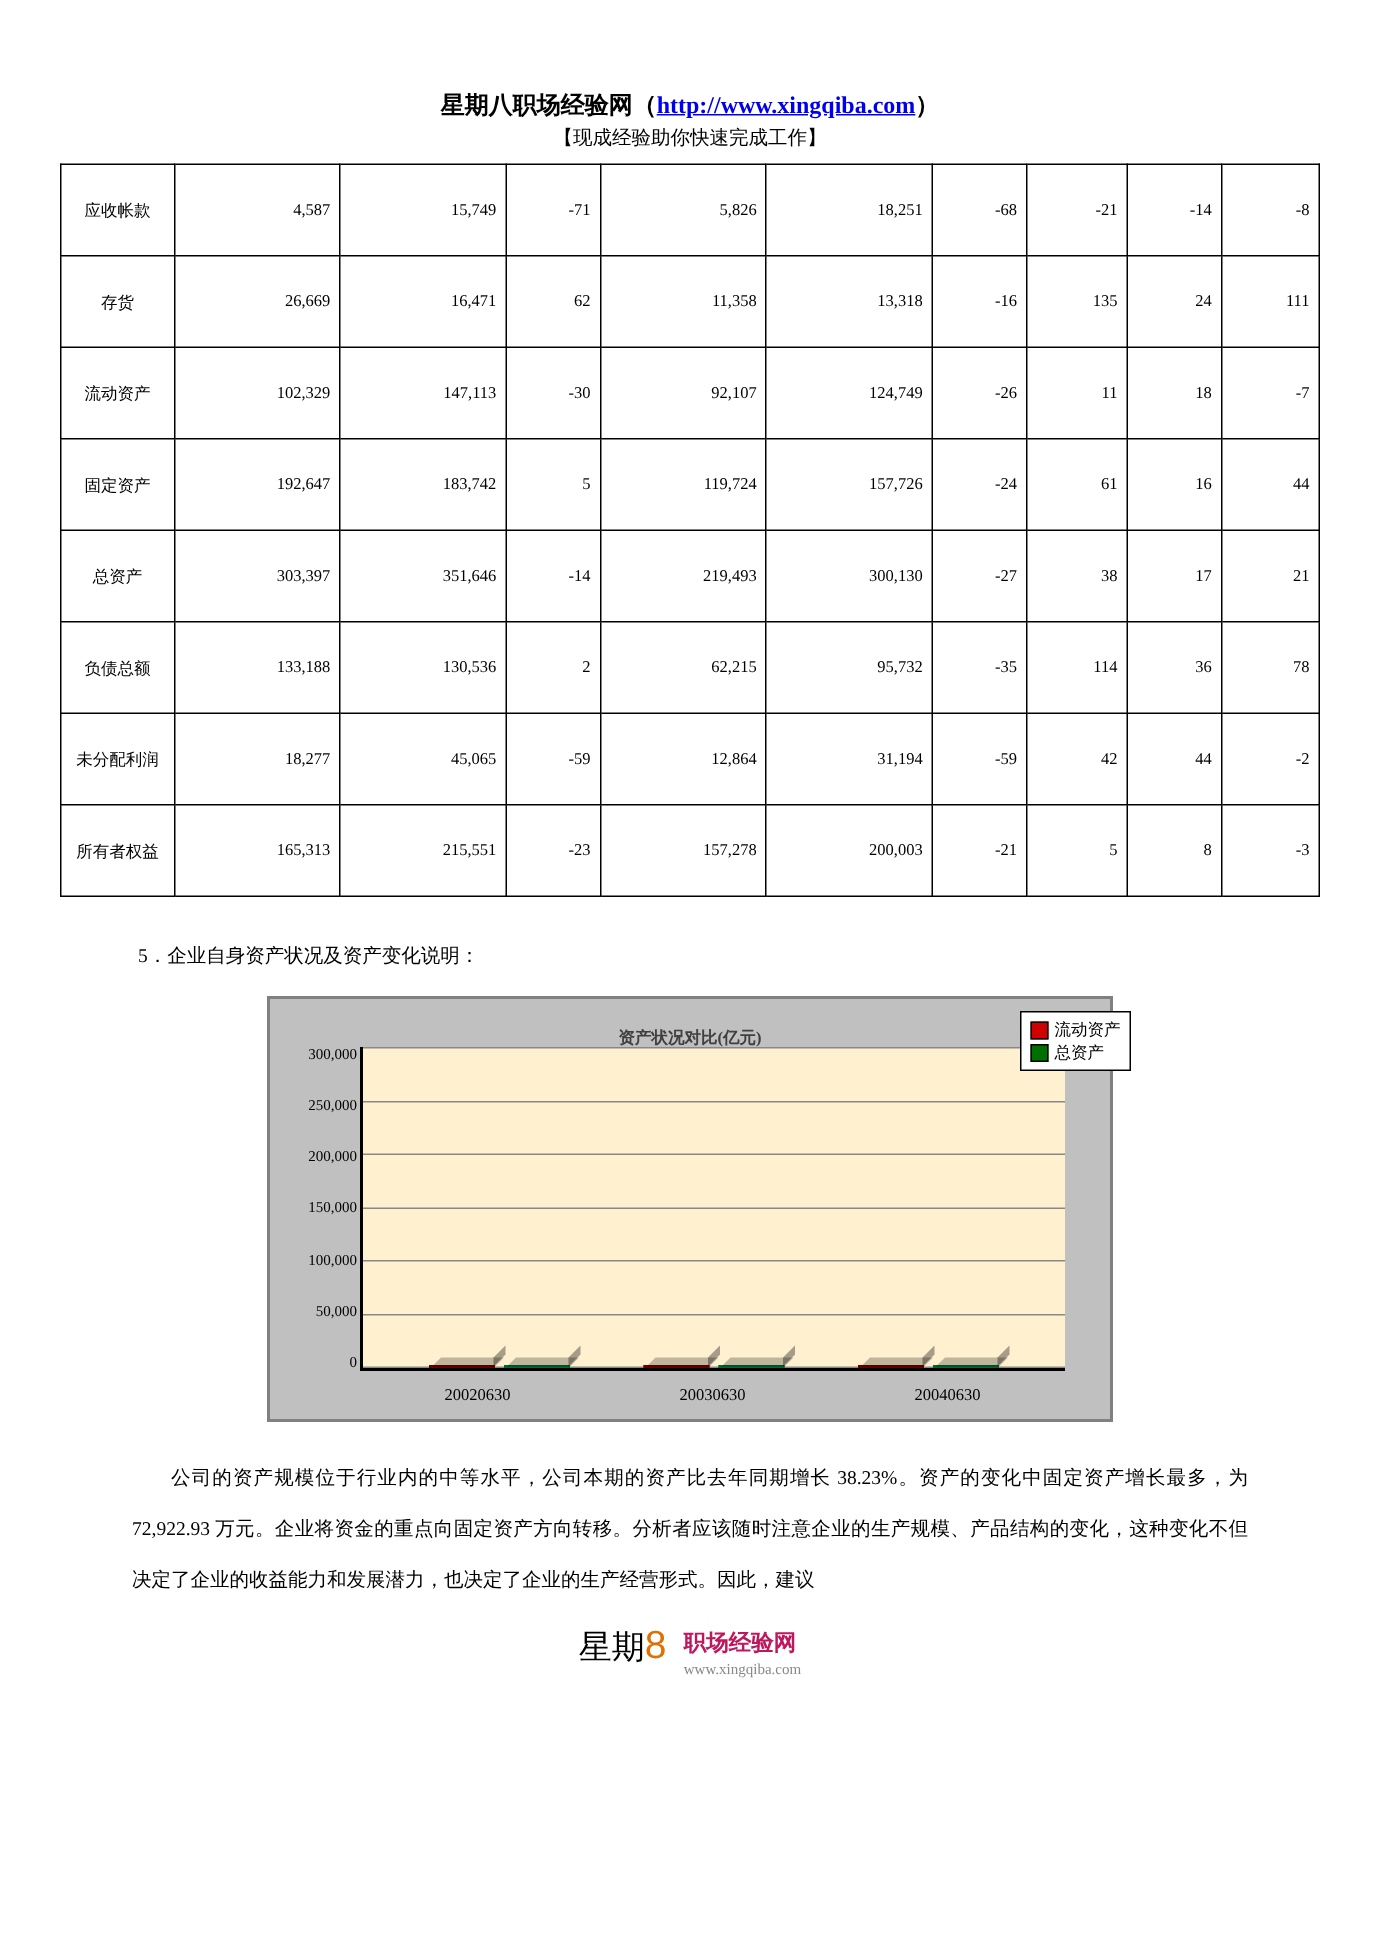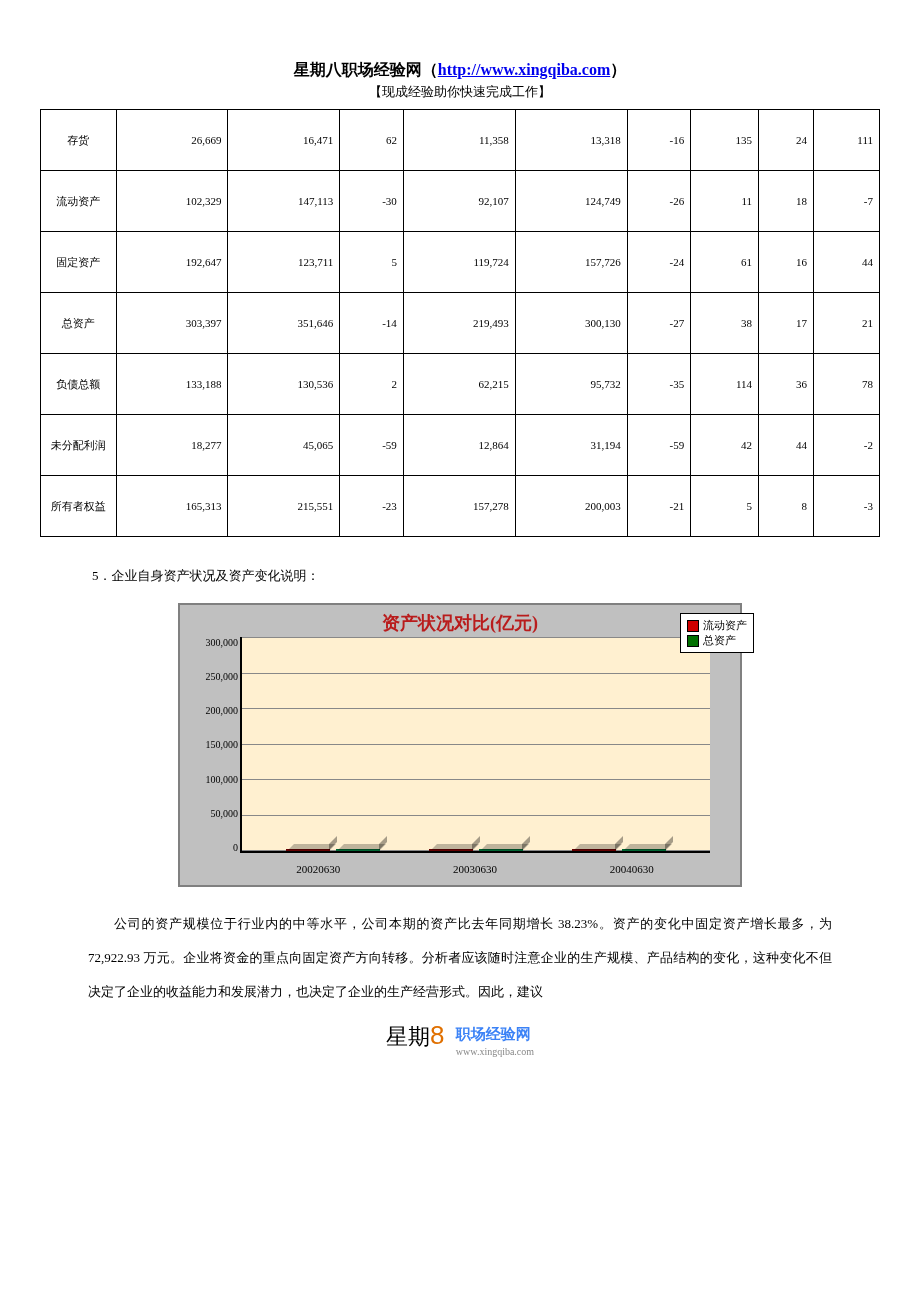--- a/index.html
+++ b/index.html
@@ -72,26 +72,26 @@
     font-size: 11px;
     padding: 4px 6px;
     z-index: 10;
   }
   .legend-row { display: flex; align-items: center; gap: 4px; }
   .swatch { width: 10px; height: 10px; border: 1px solid #000; display:inline-block;}
   .sw-red { background:#d00000;}
   .sw-green{ background:#007000;}
   .chart-title {
     position: absolute;
-    top: 6px;
+    top: 18px;
     left: 50%;
     transform: translateX(-50%);
-    color: #b91c1c;
+    color: #404040;
     font-weight: bold;
-    font-size: 18px;
+    font-size: 11px;
   }
   .plot {
     position: absolute;
     left: 60px;
     right: 30px;
     top: 32px;
     bottom: 32px;
     background: #fff0d0;
     border-left: 2px solid #000;
     border-bottom: 2px solid #000;
@@ -167,36 +167,48 @@
   }
   .logo-main {
     font-size: 22px;
     font-weight: normal;
   }
   .logo-main .xing { color:#000; }
   .logo-main .eight { color:#e07000; font-size:26px; font-family: Arial, sans-serif; }
   .logo-side {
     display:inline-block; vertical-align: middle; text-align:left; margin-left:6px;
   }
-  .logo-side .cn { color:#3b82f6; font-size:15px; font-weight:bold;margin-top:28px;}
+  .logo-side .cn { color:#be185d; font-size:15px; font-weight:bold;margin-top:28px;}
   .logo-side .en { color:#888; font-size:10px; }
 </style>
 </head>
 <body>
 
 <div class="page">
   <div class="header">
     <div>
       <span class="header-title">星期八职场经验网（</span><a class="header-title header-link">http://www.xingqiba.com</a><span class="header-title">）</span>
     </div>
     <div class="header-sub">【现成经验助你快速完成工作】</div>
   </div>
 
   <table class="fin">
     <tbody id="fin-body">
+        <tr>
+          <td class="label">应收帐款</td>
+          <td>4,587</td>
+          <td>15,749</td>
+          <td>-71</td>
+          <td>5,826</td>
+          <td>18,251</td>
+          <td>-68</td>
+          <td>-21</td>
+          <td>-14</td>
+          <td>-8</td>
+        </tr>
         <tr>
           <td class="label">存货</td>
           <td>26,669</td>
           <td>16,471</td>
           <td>62</td>
           <td>11,358</td>
           <td>13,318</td>
           <td>-16</td>
           <td>135</td>
           <td>24</td>
@@ -210,21 +222,21 @@
           <td>92,107</td>
           <td>124,749</td>
           <td>-26</td>
           <td>11</td>
           <td>18</td>
           <td>-7</td>
         </tr>
         <tr>
           <td class="label">固定资产</td>
           <td>192,647</td>
-          <td>123,711</td>
+          <td>183,742</td>
           <td>5</td>
           <td>119,724</td>
           <td>157,726</td>
           <td>-24</td>
           <td>61</td>
           <td>16</td>
           <td>44</td>
         </tr>
         <tr>
           <td class="label">总资产</td>

